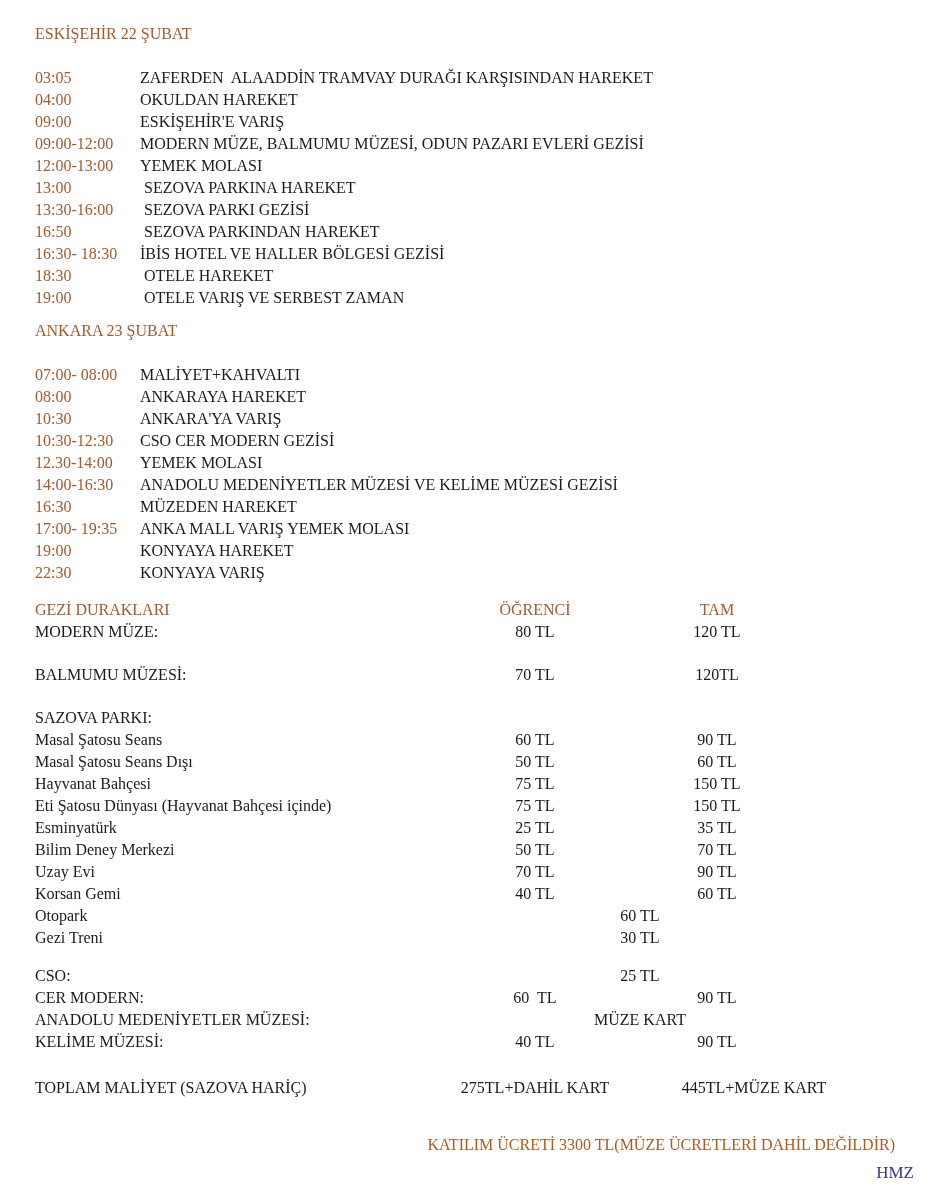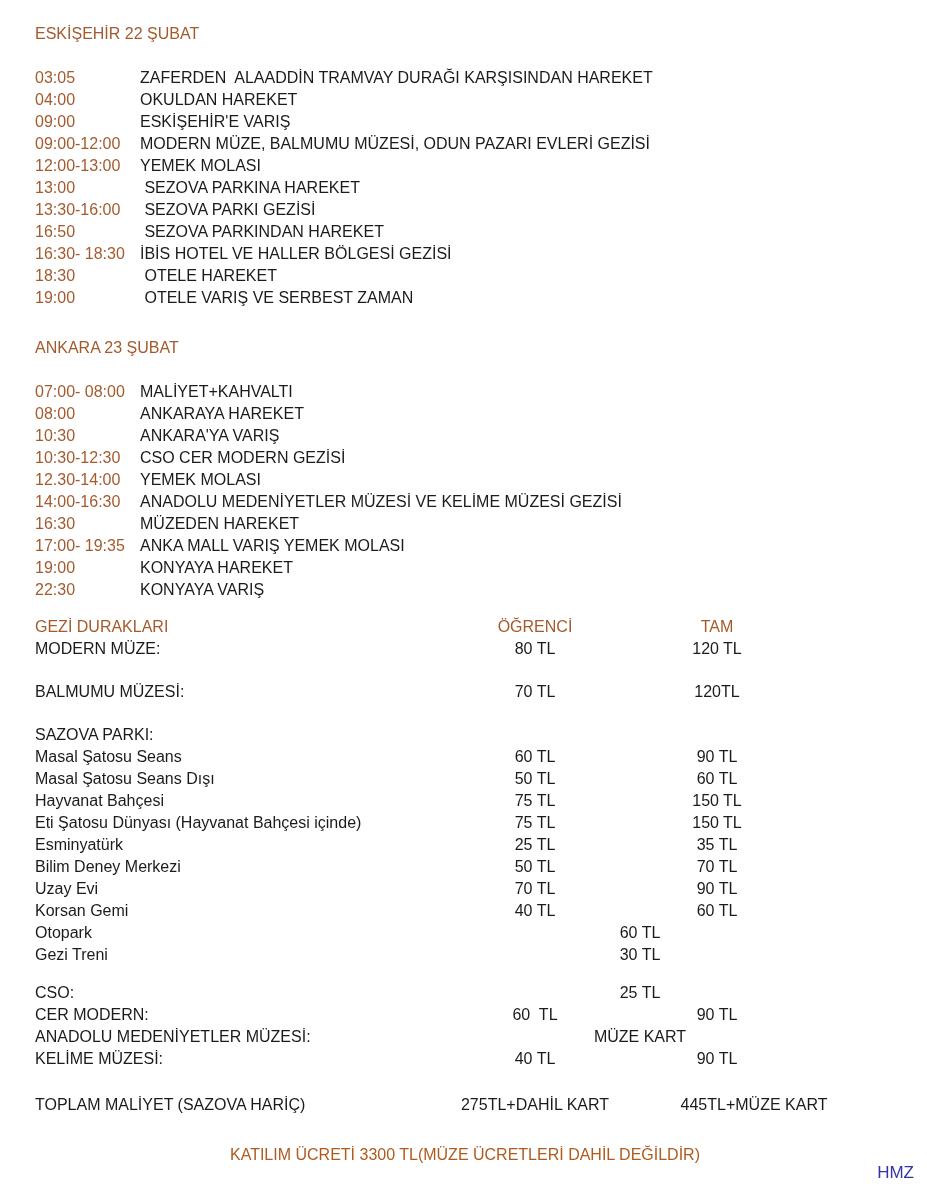--- a/index.html
+++ b/index.html
@@ -1,39 +1,39 @@
 <!DOCTYPE html>
 <html><head>
 <meta charset="utf-8">
 <style>
   html, body { margin: 0; padding: 0; background: #ffffff; }
   .page {
     position: relative;
     width: 927px;
     height: 1200px;
     background: var(--bg, #ffffff);
-    font-family: Liberation Sans, sans-serif;
+    font-family: Liberation Serif, serif;
     color: var(--text, #1b1b1b);
     overflow: hidden;
     font-size: 16px;
   }
   .content {
     position: absolute;
     left: 35px;
     top: 0;
     width: 860px;
   }
   .section-title {
     color: var(--accent, #a55a2d);
     font-size: 16px;
     line-height: 20px;
     white-space: pre;
   }
   .section-title.first  { margin-top: 24px; }
-  .section-title.later  { margin-top: 29px; }
+  .section-title.later  { margin-top: 12px; }
   .schedule-rows { margin-top: 23px; }
   .sched-row { display: flex; line-height: 22px; }
   .sched-time {
     flex: 0 0 105px;
     color: var(--accent, #a55a2d);
     white-space: pre;
   }
   .sched-activity { white-space: pre; }
 
   .price-table { }
@@ -58,22 +58,22 @@
 
   .pg-0 { }
   .pg-1 { margin-top: 21px; }
   .pg-2 { margin-top: 21px; }
   .pg-3 { margin-top: 16px; }
 
   .price-total { position: relative; margin-top: 24px; line-height: 22px; }
   .price-total .cell-full { left: 604px; }
 
   .footer-note {
-    margin-top: 28px;
-    text-align: center;
+    margin-top: 35px;
+    text-align: right;
     line-height: 22px;
     color: var(--footer, #b05a1d);
     white-space: pre;
   }
   .signature {
     position: absolute;
     right: 13px;
     top: 1163px;
     font-size: 17px;
     color: var(--sig, #3434a6);

